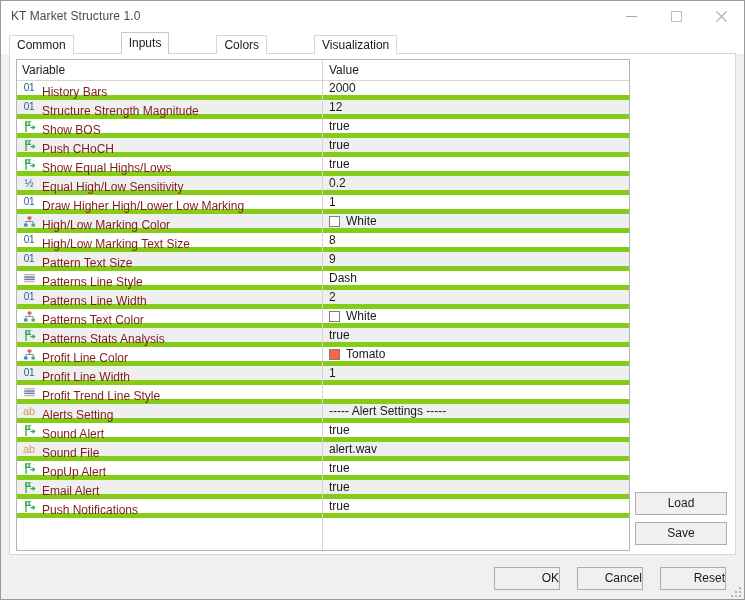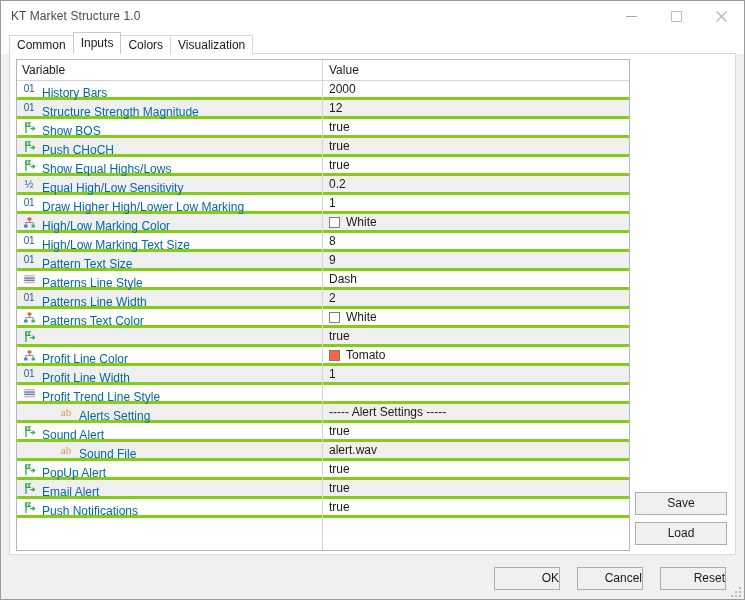--- a/index.html
+++ b/index.html
@@ -59,20 +59,21 @@
 
   
   .tabstrip {
     position: relative;
     height: 22px;
     flex: 0 0 auto;
     padding-left: 8px;
     display: flex;
     align-items: flex-end;
     background: #ffffff;
+    gap: 48px;
   }
   .tabstrip::after {
     content: "";
     position: absolute;
     left: 8px; right: 8px; bottom: 0;
     height: 1px;
     background: #d8d8d8;
   }
   .tab {
     position: relative;
@@ -133,21 +134,21 @@
     width: 1px;
     background: #d4d4d4;
     z-index: 2;
   }
   .row {
     position: relative;
     height: 19px;
     display: flex;
     align-items: center;
     box-sizing: border-box;
-    border-bottom: 3px solid #84cc16;
+    border-bottom: 5px solid #84cc16;
     background: #ffffff;
   }
   .row.alt { background: #efefef; }
   .row.header {
     background: #ffffff;
     border-bottom: 1px solid #d4d4d4;
     height: 21px;
   }
   .cell-var {
     width: 305px;
@@ -166,21 +167,21 @@
     align-items: center;
     overflow: hidden;
     white-space: nowrap;
   }
   .hdr-label {
     font-size: 12px;
     color: #1a1a1a;
   }
   .var-label {
     font-size: 12px;
-    color: #0369a1;
+    color: #7f1d1d;
     padding-left: 6px;
     margin-top: 8px;
   }
   .val-label {
     font-size: 12px;
     color: #1a1a1a;
   }
 
   
   .ticon {
@@ -195,22 +196,21 @@
   }
   .ticon-int {
     color: #2a6099;
     font-family: "Liberation Sans", sans-serif;
     font-size: 10px;
     letter-spacing: -0.3px;
   }
   .ticon-str {
     color: #d39b4c;
     font-size: 11px;
-    font-family: Liberation Serif, serif;
-    margin-left: 37px;
+    font-family: Liberation Sans, sans-serif;
   }
   .ticon-dbl {
     color: #2a6099;
     font-size: 11px;
   }
   .ticon svg { display: block; }
 
   
   .swatch {
     width: 11px;
@@ -492,20 +492,21 @@
             <div class="row alt">
               <div class="cell-var">
                 <span class="ticon">
                   <svg width="13" height="13" viewBox="0 0 13 13">
                     <path d="M3 1.5 L3 12" stroke="#2bab4a" stroke-width="1.3" fill="none"></path>
                     <path d="M3 1.8 L7.2 1.8 L5.6 3.6 L7.2 5.4 L3 5.4 Z" fill="none" stroke="#2bab4a" stroke-width="1.1"></path>
                     <path d="M7.4 7.6 L11.2 7.6" stroke="#2bab4a" stroke-width="1.2"></path>
                     <path d="M9.6 5.8 L11.6 7.6 L9.6 9.4" fill="none" stroke="#2bab4a" stroke-width="1.2"></path>
                   </svg>
                 </span>
+                <span class="var-label">Patterns Stats Analysis</span>
               </div>
               <div class="cell-val">
                 <span class="val-label">true</span>
               </div>
             </div>
             <div class="row">
               <div class="cell-var">
                 <span class="ticon">
                   <svg width="13" height="13" viewBox="0 0 13 13">
                     <path d="M6.5 4.5 L6.5 6.5 M2.8 8.5 L2.8 6.5 L10.2 6.5 L10.2 8.5" stroke="#6b86a8" stroke-width="0.9" fill="none"></path>
@@ -625,22 +626,22 @@
                 <span class="val-label">true</span>
               </div>
             </div>
           </div>
 
         <div class="grid-filler"></div>
       </div>
     </div>
 
     <div class="side-buttons">
+      <div class="btn">Load</div>
       <div class="btn">Save</div>
-      <div class="btn">Load</div>
     </div>
 
   </div>
 
   <div class="footer">
     <div class="footer-btns">
       <div class="btn">OK</div>
       <div class="btn">Cancel</div>
       <div class="btn">Reset</div>
     </div>

